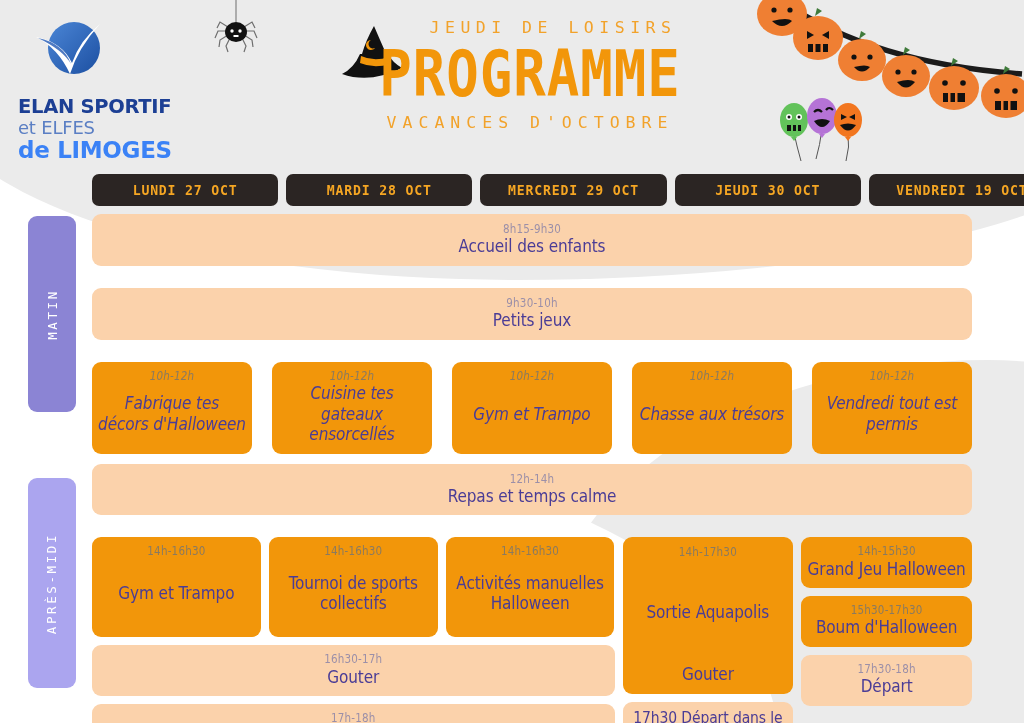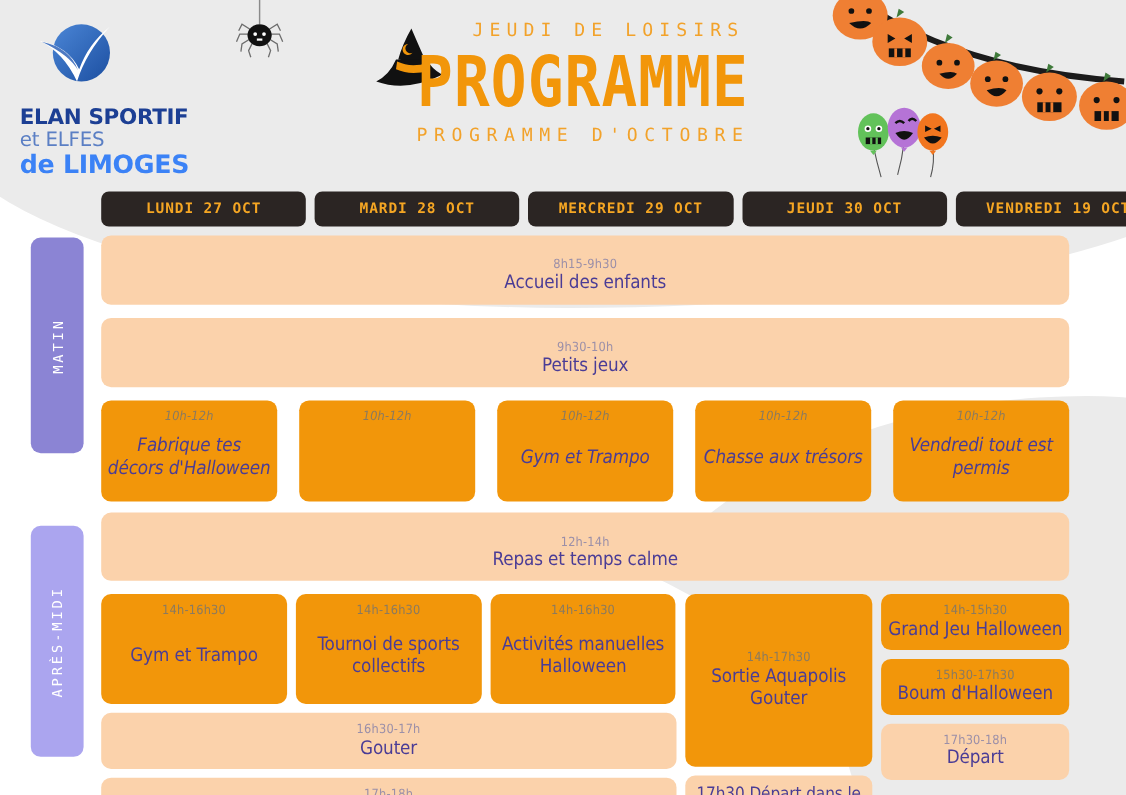--- a/index.html
+++ b/index.html
@@ -154,23 +154,23 @@
   }
   .period-matin { top: 216px; height: 196px; background: #8b84d4; }
   .period-aprem { top: 478px; height: 210px; background: #aba5ef; }
 
   
   .grid { position: absolute; left: 92px; top: 214px; width: 880px; }
 
   .full-row {
     background: #fbd2ab;
     border-radius: 9px;
-    padding: 19px 10px 9px;
-    text-align: center;
-    margin-bottom: 12px;
+    padding: 8px 10px 9px;
+    text-align: center;
+    margin-bottom: 22px;
   }
   .time {
     font-family: "DejaVu Sans Condensed", "DejaVu Sans", sans-serif;
     font-size: 11.5px;
     color: #9b8fa8;
     letter-spacing: 0.2px;
     line-height: 1.25;
   }
   .time.dark { color: #8a7a60; }
   .act {
@@ -204,21 +204,21 @@
   .col-wide3 .top-three .card { flex: 1 1 0; min-height: 100px; }
 
   .card-tall {
     background: #f2960a;
     border-radius: 9px;
     padding: 8px 6px 10px;
     text-align: center;
     height: 157px;
     display: flex;
     flex-direction: column;
-    justify-content: center;
+    justify-content: space-between;
   }
   .card-mid {
     background: #f2960a;
     border-radius: 9px;
     padding: 7px 6px 9px;
     text-align: center;
   }
   .peach-small {
     background: #fbd2ab;
     border-radius: 9px;
@@ -366,21 +366,21 @@
 
   <div class="title-block">
     <svg class="title-hat" width="70" height="62" viewBox="0 0 70 62">
       <path d="M34 2 Q26 16 22 30 L48 34 Q40 16 34 2z" fill="#111111"></path>
       <path d="M20 30 Q14 44 2 50 Q30 60 62 44 Q52 38 48 30 z" fill="#111111"></path>
       <path d="M21 32 Q34 38 49 33 L50 40 Q34 45 20 39z" fill="#f2960a"></path>
       <path d="M31 16 a5 5 0 1 0 4 8 a4 4 0 1 1 -4 -8z" fill="#f2960a"></path>
     </svg>
     <div class="title-kicker">JEUDI DE LOISIRS</div>
     <div class="title-main">PROGRAMME</div>
-    <div class="title-sub">PROGRAMME D'OCTOBRE</div>
+    <div class="title-sub">VACANCES D'OCTOBRE</div>
   </div>
 
   <div class="day-header-row">
     <div class="day-chip">LUNDI 27 OCT</div>
     <div class="day-chip">MARDI 28 OCT</div>
     <div class="day-chip">MERCREDI 29 OCT</div>
     <div class="day-chip">JEUDI 30 OCT</div>
     <div class="day-chip">VENDREDI 19 OCT</div>
   </div>
 
@@ -403,20 +403,21 @@
       <div class="act">Petits jeux</div>
     </div>
 
     <div class="cards-row">
       <div class="card">
         <div class="time dark">10h-12h</div>
         <div class="act">Fabrique tes décors d'Halloween</div>
       </div>
       <div class="card">
         <div class="time dark">10h-12h</div>
+        <div class="act">Cuisine tes gateaux ensorcellés</div>
       </div>
       <div class="card">
         <div class="time dark">10h-12h</div>
         <div class="act">Gym et Trampo</div>
       </div>
       <div class="card">
         <div class="time dark">10h-12h</div>
         <div class="act">Chasse aux trésors</div>
       </div>
       <div class="card">

